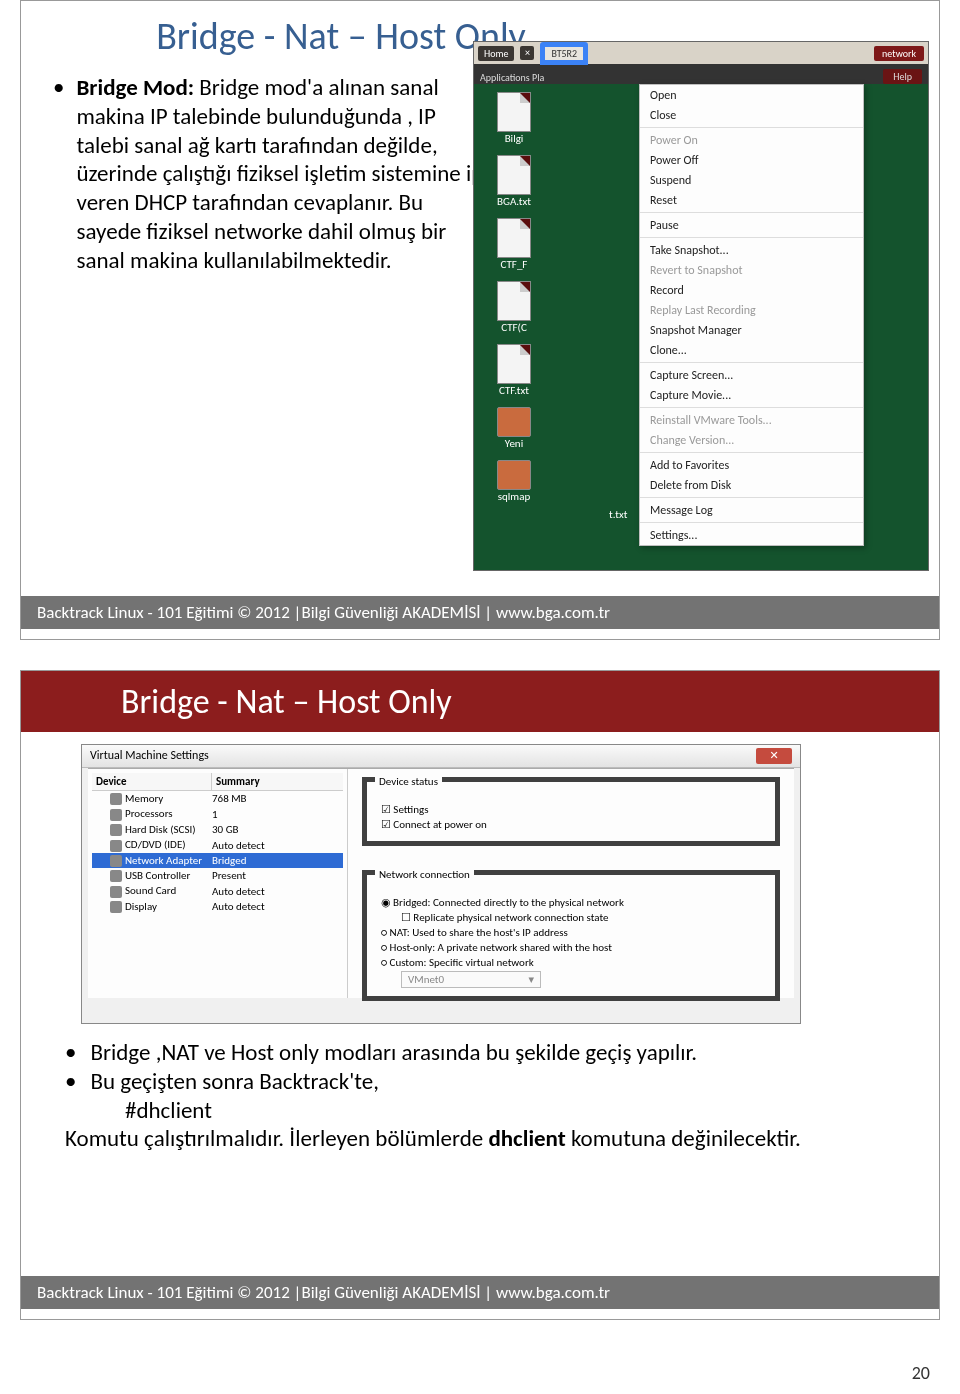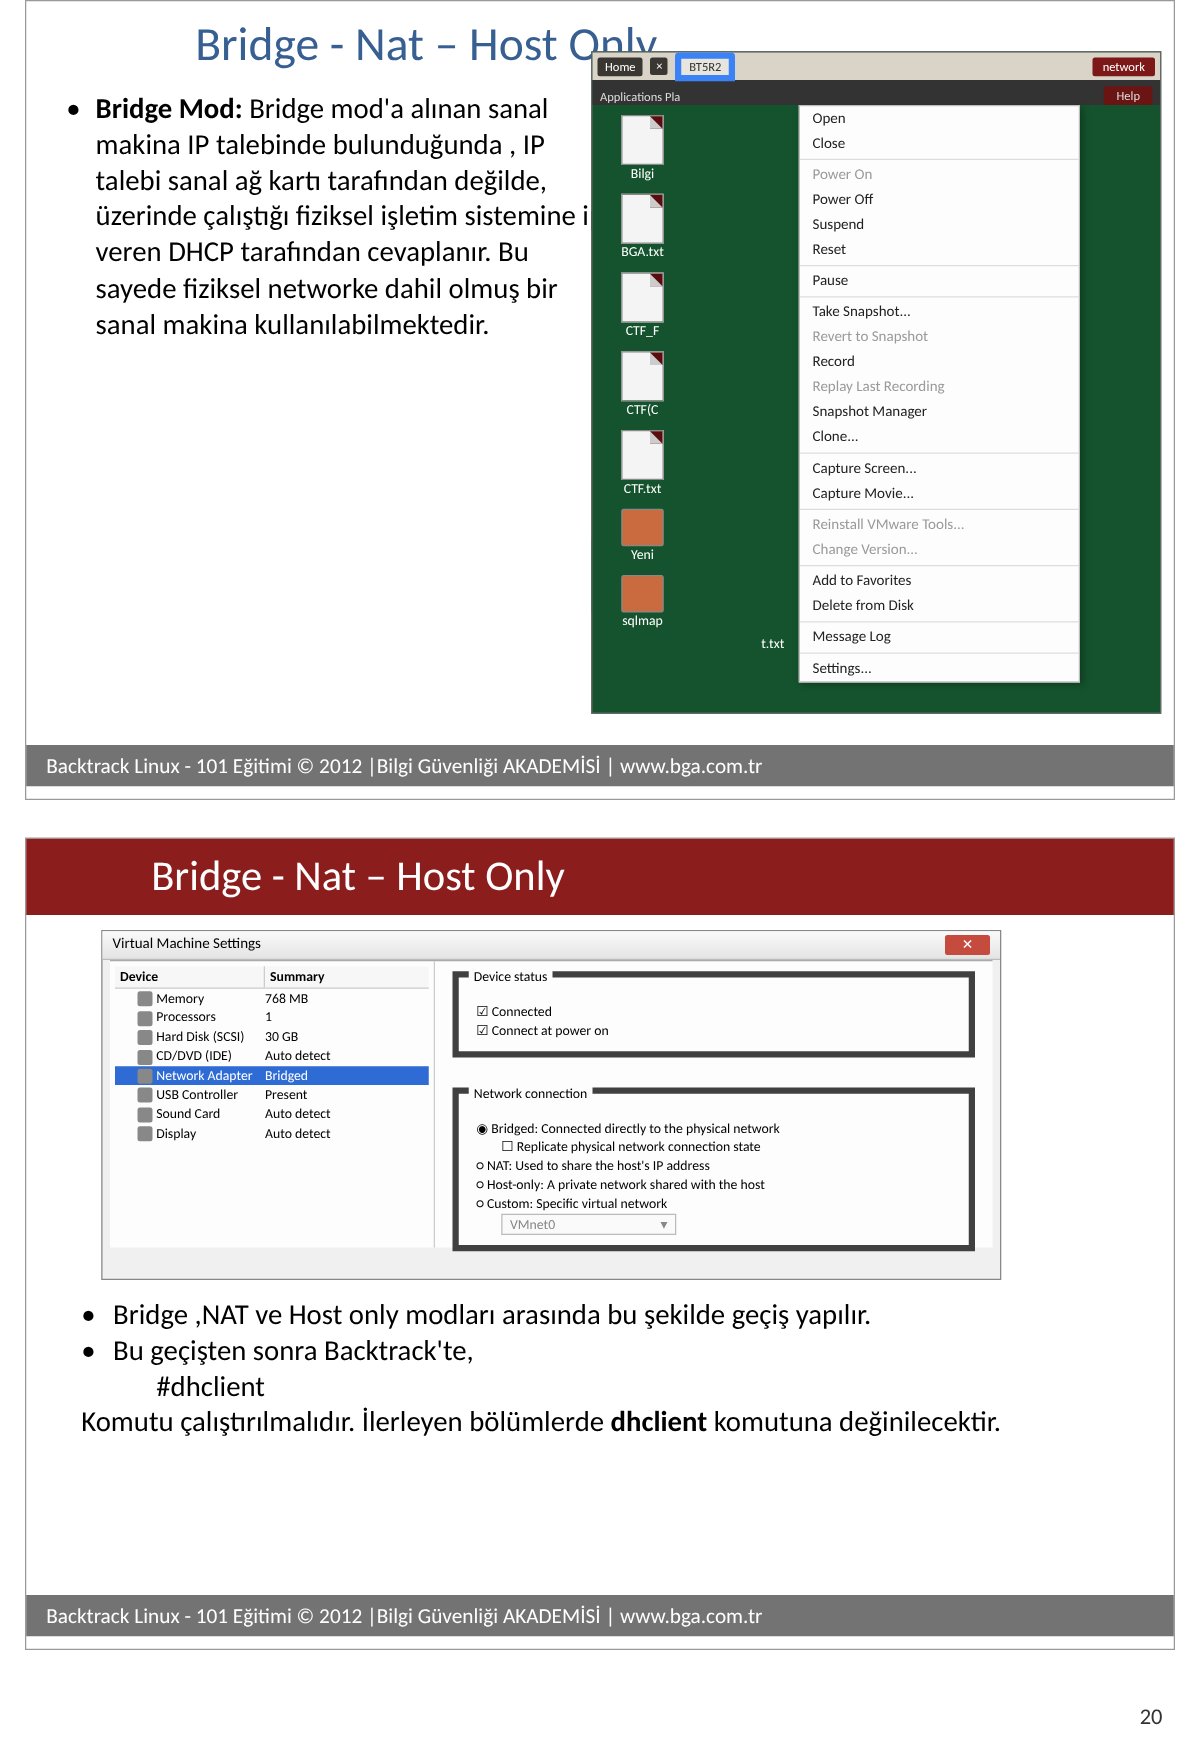--- a/index.html
+++ b/index.html
@@ -222,21 +222,21 @@
     padding: 4px;
   }
   .s2-left .hdr {
     display:flex; font-weight:700;
     border-bottom:1px solid #ccc;
     background:#f7f7f7;
   }
   .s2-left .hdr div { padding:2px 4px; }
   .s2-left .hdr .c1{width:120px;border-right:1px solid #ccc;}
   .s2-left .row {
-    display:flex; padding:1px 0;
+    display:flex; padding:1px 0;align-items:flex-end;
   }
   .s2-left .row .c1{width:120px;padding-left:18px;}
   .s2-left .row.sel { background:#2e6bd4; color:#fff; }
   .micon{display:inline-block;width:12px;height:12px;background:#888;margin-right:3px;vertical-align:middle;border-radius:2px;}
 
   .s2-right { flex:1; padding:8px 14px; }
   .fs { border:5px solid #404040; margin-bottom:24px; padding:6px 8px 8px; }
   .fs-l { font-size:11px; position:relative; top:-13px; background:#fdfdfd; padding:0 4px;}
   .chk::before { content:"☑ "; }
   .rdo::before { content:"◉ "; }
@@ -401,21 +401,21 @@
             </div>
             <div class="row">
               <div class="c1"><span class="micon"></span>Display</div>
               <div>Auto detect</div>
             </div>
           </div>
       </div>
       <div class="s2-right">
         <div class="fs">
           <span class="fs-l">Device status</span>
-          <span class="line chk">Connected</span>
+          <span class="line chk">Settings</span>
           <span class="line chk">Connect at power on</span>
         </div>
         <div class="fs">
           <span class="fs-l">Network connection</span>
           <span class="line rdo">Bridged: Connected directly to the physical network</span>
           <span class="line ind chke">Replicate physical network connection state</span>
           <span class="line rdoe">NAT: Used to share the host's IP address</span>
           <span class="line rdoe">Host-only: A private network shared with the host</span>
           <span class="line rdoe">Custom: Specific virtual network</span>
           <span class="dd">VMnet0</span>

